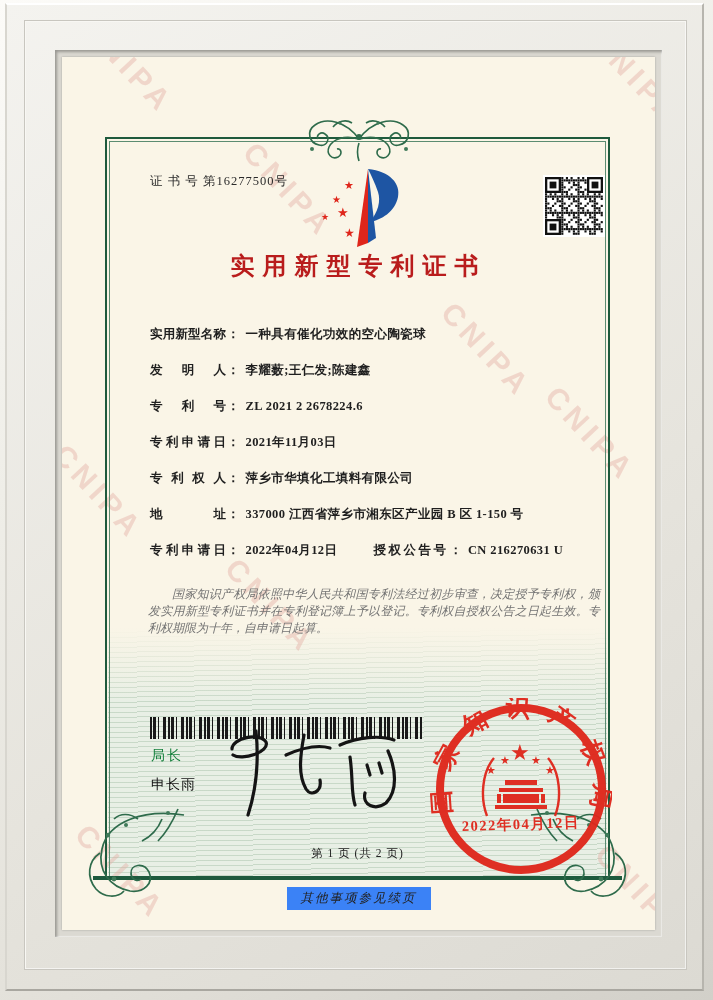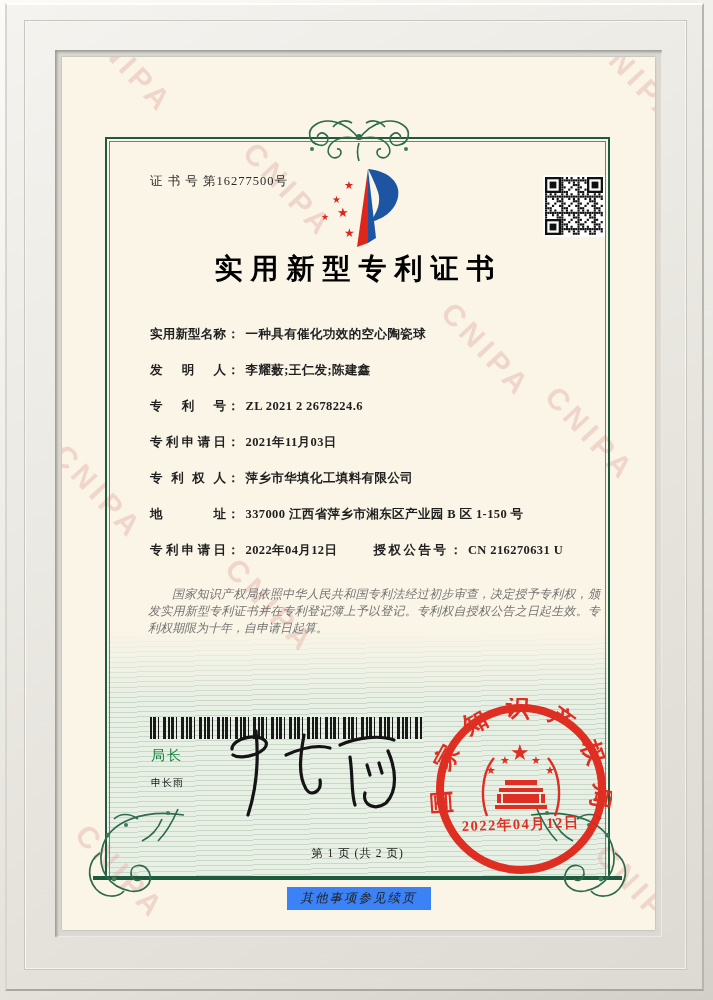--- a/index.html
+++ b/index.html
@@ -34,37 +34,37 @@
   .inner-border2{position:absolute;z-index:2;left:47px;top:84px;width:497px;height:739px;box-sizing:border-box;
     border-top:1px solid #5b8c71;border-left:1px solid #5b8c71;border-right:1px solid #5b8c71;}
   .bottom-rule{position:absolute;z-index:2;left:31px;top:819px;width:529px;height:4px;background:#1e5a3d;}
   .flourish{position:absolute;z-index:3;}
   
   .content{position:absolute;inset:0;z-index:4;color:#1f1f1f;}
   .cert-no{position:absolute;left:88px;top:116px;font-size:12.5px;letter-spacing:1px;color:#2a2a2a;}
   .logo{position:absolute;left:256px;top:106px;width:86px;height:92px;}
   .qr{position:absolute;left:481px;top:118px;width:58px;height:58px;background:#fff;padding:2px;}
   .title{position:absolute;left:0;right:0;top:193px;text-align:center;
-    font-size:28px;font-weight:bold;letter-spacing:8px;color:#000000;}
+    font-size:24px;font-weight:bold;letter-spacing:8px;color:#b91c1c;}
   .fields{position:absolute;left:88px;top:259px;width:452px;}
   .field-row{height:36px;line-height:36px;white-space:nowrap;font-size:12.5px;font-weight:bold;}
   .f-label{display:inline-block;width:76px;text-align:justify;text-align-last:justify;vertical-align:top;}
   .f-colon{display:inline-block;margin:0 6px 0 1px;}
   .f-value{letter-spacing:.4px;}
   .f-label2{display:inline-block;margin-left:36px;letter-spacing:2.5px;}
   .paras{position:absolute;left:86px;top:529px;width:452px;font-size:12px;line-height:16.8px;
     text-align:justify;color:#737373;font-style:italic;}
   .paras p{margin:0;text-indent:2em;}
   .barcode{position:absolute;left:88px;top:660px;width:272px;height:22px;
     background:repeating-linear-gradient(90deg,#191919 0 2px,transparent 2px 3px,#191919 3px 6px,
       transparent 6px 8px,#191919 8px 9px,transparent 9px 13px,#191919 13px 16px,transparent 16px 18px);}
   .role{position:absolute;left:89px;top:690px;font-family:"Liberation Sans","DejaVu Sans",sans-serif;
     font-size:14px;letter-spacing:2px;color:#15803d;}
   .signer{position:absolute;left:89px;top:719px;font-family:"Liberation Sans","DejaVu Sans",sans-serif;
-    font-size:10px;letter-spacing:1px;color:#111;}
+    font-size:14px;letter-spacing:1px;color:#111;}
   .signature{position:absolute;left:150px;top:660px;width:200px;height:110px;}
   .seal{position:absolute;left:368px;top:641px;width:182px;height:182px;mix-blend-mode:multiply;opacity:.96;}
   .page-info{position:absolute;left:43px;top:789px;width:505px;text-align:center;font-size:11.5px;color:#222;letter-spacing:1px;}
   .footer-note{position:absolute;left:50%;transform:translateX(-50%);top:830px;background:#3b82f6;
     padding:3px 14px;font-size:12.5px;font-style:italic;letter-spacing:2px;color:#222;white-space:nowrap;}
   .star-glyph{fill:#df261b;font-family:"DejaVu Sans",sans-serif;}
 </style>
 </head>
 <body>
 

